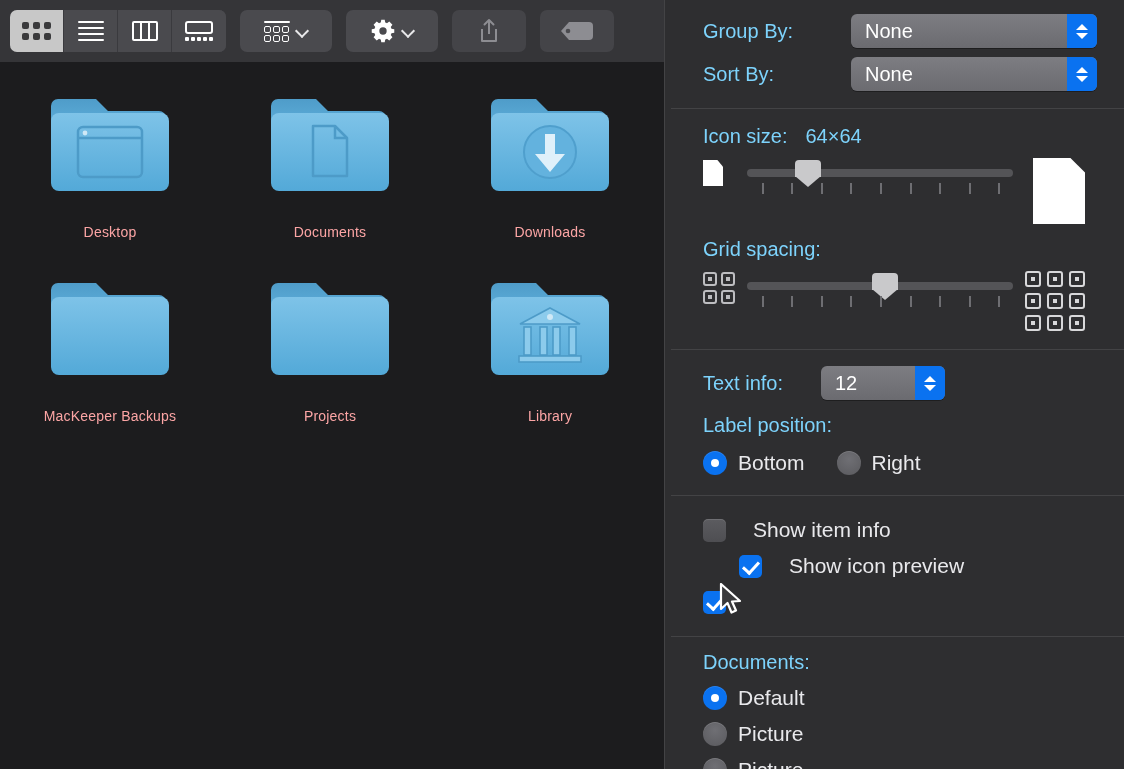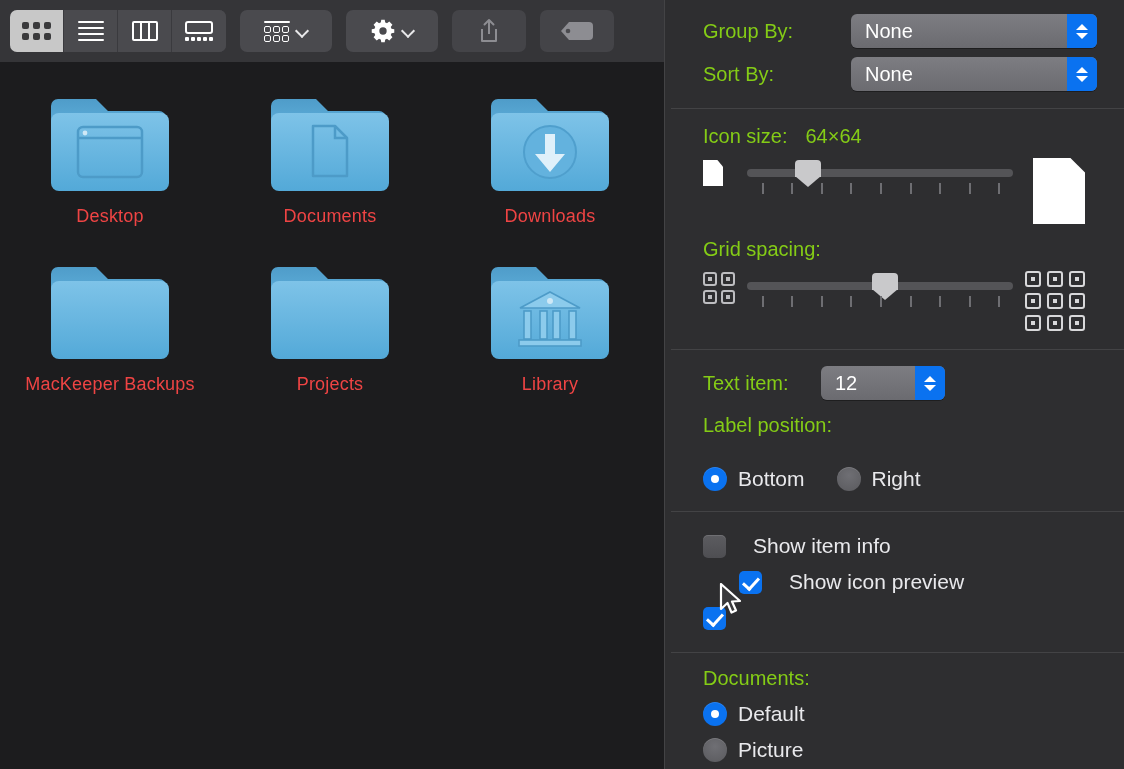--- a/index.html
+++ b/index.html
@@ -90,37 +90,37 @@
     width: 664px; height: 707px;
     background: #1c1c1e;
   }
   .grid-row { display: flex; }
   .file-cell {
     width: 220px; text-align: center;
     padding-top: 22px;
   }
   .folder-wrap { height: 110px; display: flex; align-items: flex-end; justify-content: center; }
   .file-label {
-    margin-top: 8px;
-    color: #ef4444; font-size: 18px; line-height: 28px;
+    margin-top: 24px;
+    color: #fca5a5; font-size: 14px; line-height: 28px;
     letter-spacing: 0.2px;
   }
 
   
   #panel {
     position: absolute; left: 664px; top: 0;
     width: 460px; height: 769px;
     background: #2e2e30;
     border-left: 1px solid #434345;
   }
   .sec { padding: 0 0 0 38px; position: relative; }
   .divider { height: 1px; background: #434345; margin: 0 0 0 6px; }
 
   .row { display: flex; align-items: center; }
-  .lbl { color: #84cc16; font-size: 20px; }
+  .lbl { color: #7dd3fc; font-size: 20px; }
 
   
   .popup {
     position: relative; height: 34px; border-radius: 6px;
     background: linear-gradient(#7d7d82, #6b6b70);
     display: flex; align-items: center;
     padding-left: 14px;
     color: #fff; font-size: 20px;
     box-shadow: 0 1px 0 rgba(0,0,0,.35);
   }
@@ -492,35 +492,35 @@
             </span>
         </div>
       </div>
 
     </div>
 
     <div class="divider" style="margin-top:18px;"></div>
 
     <div class="sec" style="padding-top:16px;">
       <div class="row">
-        <span class="lbl" style="width:118px;">Text item:</span>
+        <span class="lbl" style="width:118px;">Text info:</span>
         <div class="popup" style="width:124px;">
           <span>12</span>
           <span class="stepper">
             <span class="ar-up"></span>
               <span class="ar-dn"></span>
           </span>
         </div>
       </div>
 
       <div class="row" style="margin-top:14px;">
         <span class="lbl">Label position:</span>
       </div>
 
-      <div class="row" style="margin-top:30px;">
+      <div class="row" style="margin-top:14px;">
         <div class="row">
           <span class="radio on"></span>
           <span class="radio-lbl">Bottom</span>
         </div>
         <div class="row" style="margin-left:32px;">
           <span class="radio"></span>
           <span class="radio-lbl">Right</span>
         </div>
       </div>
     </div>

